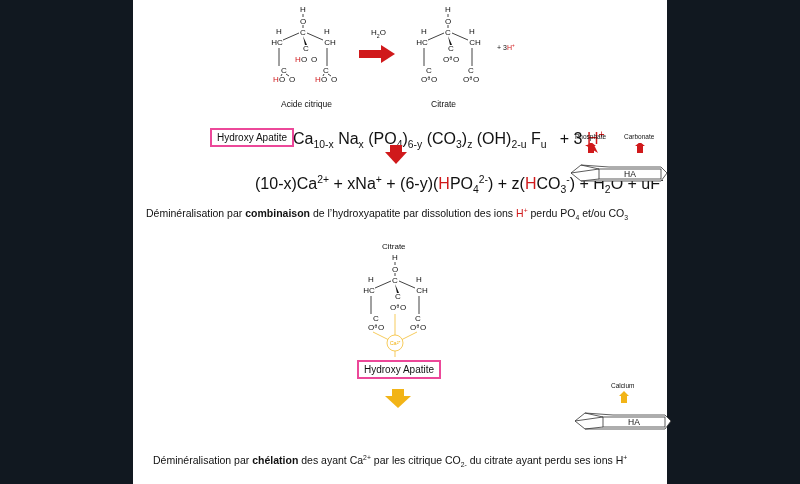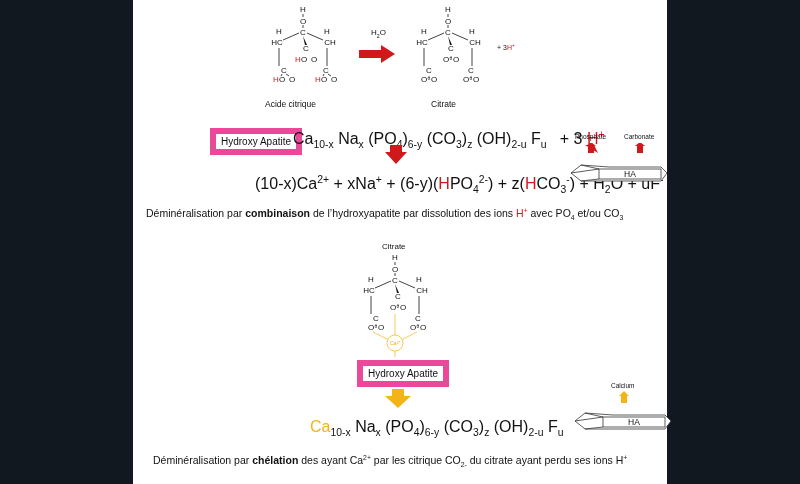--- a/index.html
+++ b/index.html
@@ -12,21 +12,21 @@
   }
   .abs { position: absolute; white-space: nowrap; }
   .red { color: #d0191b; }
   .gold { color: #f2b417; }
   sub, sup { font-size: 65%; line-height: 0; }
   .label-sm { font-size: 8px; }
   .label-md { font-size: 8.5px; }
   .eq { font-size: 16px; }
   .caption { font-size: 10.5px; }
   .boxed {
-    border: 6px solid #ec4899; padding: 2px 5px; font-size: 10px; background: #fff;
+    border: 2px solid #ec4899; padding: 2px 5px; font-size: 10px; background: #fff;
   }
   svg text { font-family: "Liberation Sans", sans-serif; }
 </style>
 </head>
 <body>
 
 <div id="slide">
 
   <svg class="abs" style="left:130px;top:4px;" width="80" height="80">
     <g font-size="8" fill="#111" text-anchor="middle">
@@ -57,21 +57,21 @@
       <line x1="44" y1="29" x2="60" y2="36"></line>
       <line x1="16" y1="44" x2="16" y2="62"></line>
       <line x1="64" y1="44" x2="64" y2="62"></line>
       <line x1="19" y1="70" x2="18" y2="72"></line>
       <line x1="23" y1="70" x2="26" y2="72"></line>
       <line x1="61" y1="70" x2="60" y2="72"></line>
       <line x1="65" y1="70" x2="68" y2="72"></line>
     </g>
     <polygon points="40,32 42,41 44,41" fill="#111"></polygon>
   </svg>
-  <div class="abs label-md" style="left:132px;top:99px;">Acide citrique</div>
+  <div class="abs label-md" style="left:148px;top:99px;">Acide citrique</div>
 
   <div class="abs label-sm" style="left:238px;top:28px;">H<sub>2</sub>O</div>
   <svg class="abs" style="left:226px;top:45px;" width="36" height="18">
     <rect x="0" y="5" width="24" height="8" fill="#d0191b"></rect>
     <polygon points="22,0 36,9 22,18" fill="#d0191b"></polygon>
   </svg>
 
   <svg class="abs" style="left:275px;top:4px;" width="80" height="80">
     <g font-size="8" fill="#111" text-anchor="middle">
       <text x="40" y="8">H</text>
@@ -144,21 +144,21 @@
       <line x1="12" y1="22" x2="30" y2="26"></line>
       <line x1="2" y1="30" x2="30" y2="26"></line>
       <line x1="30" y1="26" x2="98" y2="30" stroke="none"></line>
       <rect x="30" y="26" width="62" height="10"></rect>
       <line x1="12" y1="38" x2="30" y2="36"></line>
     </g>
     <text x="61" y="34" font-size="8.5" text-anchor="middle" fill="#111">HA</text>
   </svg>
 
   <div class="abs caption" style="left:13px;top:207px;">
-    <span>Déminéralisation par </span><b>combinaison</b><span> de l’hydroxyapatite par dissolution des ions </span><span class="red">H</span><sup class="red">+</sup><span> avec PO</span><sub>4</sub><span> et/ou CO</span><sub>3</sub>
+    <span>Déminéralisation par </span><b>combinaison</b><span> de l’hydroxyapatite par dissolution des ions </span><span class="red">H</span><sup class="red">+</sup><span> perdu PO</span><sub>4</sub><span> et/ou CO</span><sub>3</sub>
   </div>
 
   <div class="abs label-sm" style="left:249px;top:242px;">Citrate</div>
 
   <svg class="abs" style="left:222px;top:252px;" width="80" height="105">
     <g stroke="#f2b417" stroke-width="0.7" fill="none">
       <line x1="40" y1="62" x2="40" y2="84"></line>
       <line x1="18" y1="80" x2="34" y2="88"></line>
       <line x1="62" y1="80" x2="46" y2="88"></line>
       <line x1="40" y1="99" x2="40" y2="106"></line>
@@ -199,28 +199,20 @@
     <polygon points="40,32 42,41 44,41" fill="#111"></polygon>
   </svg>
 
   <div class="abs boxed" style="left:224px;top:360px;">Hydroxy Apatite</div>
 
   <svg class="abs" style="left:252px;top:389px;" width="26" height="20">
     <rect x="7" y="0" width="12" height="8" fill="#f2b417"></rect>
     <polygon points="0,7 26,7 13,19" fill="#f2b417"></polygon>
   </svg>
 
-  <div class="abs eq" style="left:177px;top:418px;">
-    <span class="gold">Ca</span><sub>10-x</sub>
-    <span>Na</span><sub>x</sub>
-    <span>(PO</span><sub>4</sub><span>)</span><sub>6-y</sub>
-    <span>(CO</span><sub>3</sub><span>)</span><sub>z</sub>
-    <span>(OH)</span><sub>2-u</sub>
-    <span>F</span><sub>u</sub>
-  </div>
 
   <div class="abs" style="left:478px;top:382px;font-size:6.5px;">Calcium</div>
   <svg class="abs" style="left:440px;top:391px;" width="100" height="44">
     <polygon points="46,5 51,0 56,5 54,5 54,12 48,12 48,5" fill="#f2b417"></polygon>
     <g stroke="#333" stroke-width="0.8" fill="#fff">
       <polygon points="2,30 12,22 40,24 92,24 98,30 92,38 40,38 12,38"></polygon>
       <line x1="12" y1="22" x2="30" y2="26"></line>
       <line x1="2" y1="30" x2="30" y2="26"></line>
       <rect x="30" y="26" width="62" height="10"></rect>
       <line x1="12" y1="38" x2="30" y2="36"></line>

